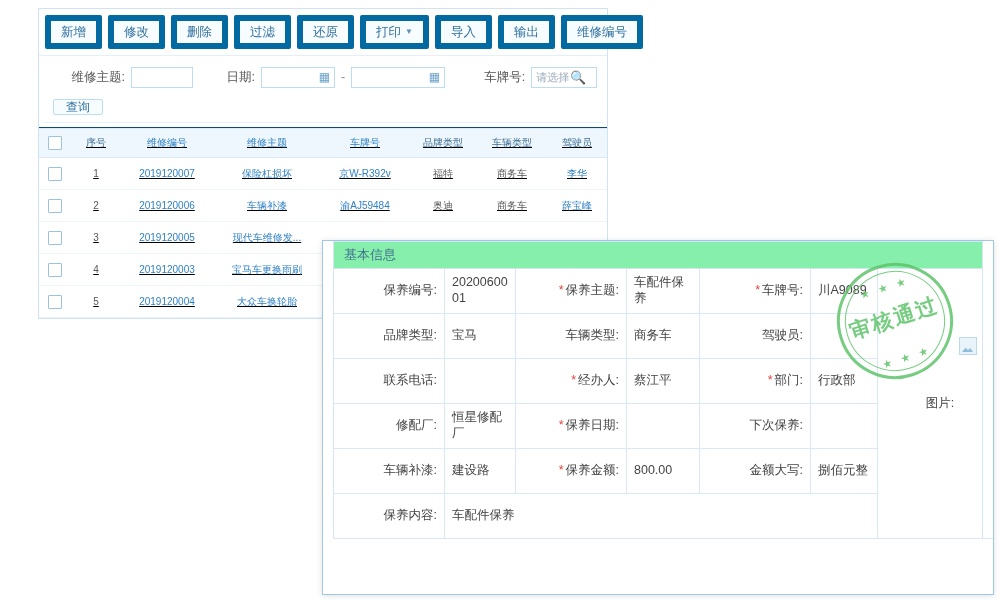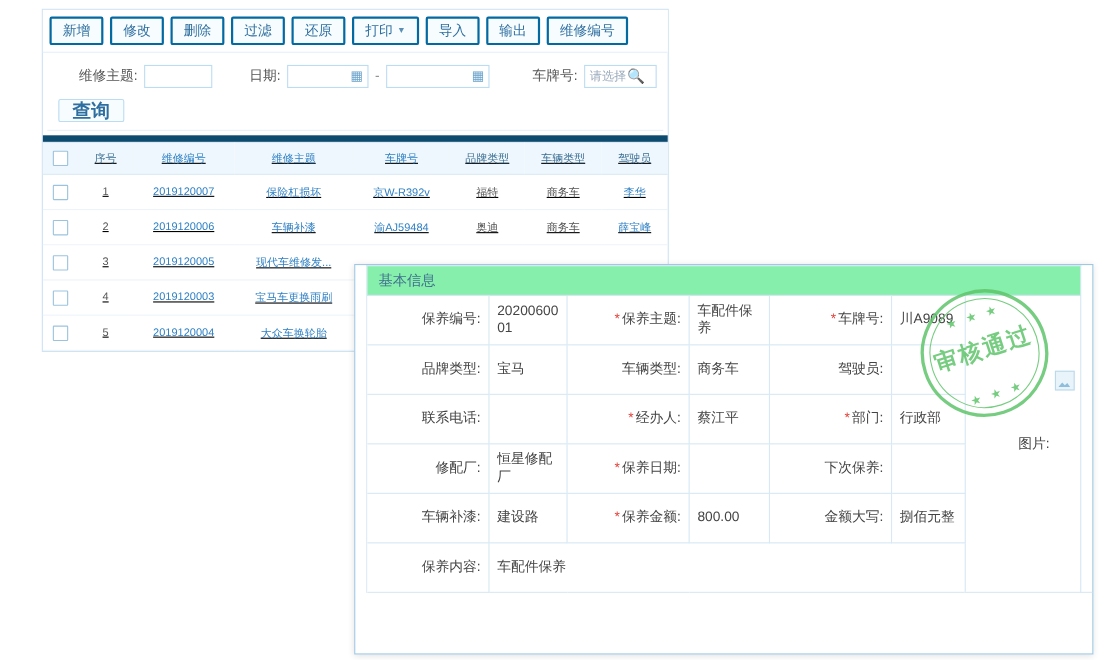--- a/index.html
+++ b/index.html
@@ -73,38 +73,38 @@
     background: #ffffff;
     border-bottom: 1px solid #e3f0fa;
   }
   .tbtn {
     height: 22px;
     line-height: 20px;
     padding: 0 10px;
     font-size: 12.5px;
     color: #2f6f9f;
     background: #f7fcff;
-    border: 2px solid #0369a1;
+    border: 6px solid #0369a1;
     border-radius: 2px;
     cursor: pointer;
     white-space: nowrap;
     display: inline-flex;
     align-items: center;
     gap: 4px;
   }
   .tbtn .caret {
     font-size: 8px;
     color: #5b8fb5;
     line-height: 1;
   }
 
   
   .qform {
     padding: 6px 4px 4px 4px;
-    border-bottom: 6px solid #0c4a6e;
+    border-bottom: 1px solid #0c4a6e;
   }
   .qrow {
     display: flex;
     align-items: center;
     height: 30px;
     font-size: 12.5px;
     color: #4a4a4a;
     padding-left: 6px;
   }
   .qlabel {
@@ -163,27 +163,26 @@
     height: 22px;
     line-height: 22px;
   }
   .qsubmit-row {
     padding: 5px 0 6px 10px;
     border-bottom: 1px solid #e6f1f9;
   }
   .qbtn {
     height: 23px;
     padding: 0 12px;
-    font-size: 17px;
+    font-size: 12px;
     color: #2f6f9f;
     background: #f7fcff;
     border: 1px solid #bcdcf2;
     border-radius: 2px;
     cursor: pointer;
-    font-weight: bold;
   }
 
   
   .grid {
     width: 100%;
     border-collapse: collapse;
     font-size: 10px;
     text-decoration: underline;
   }
   .grid th {

